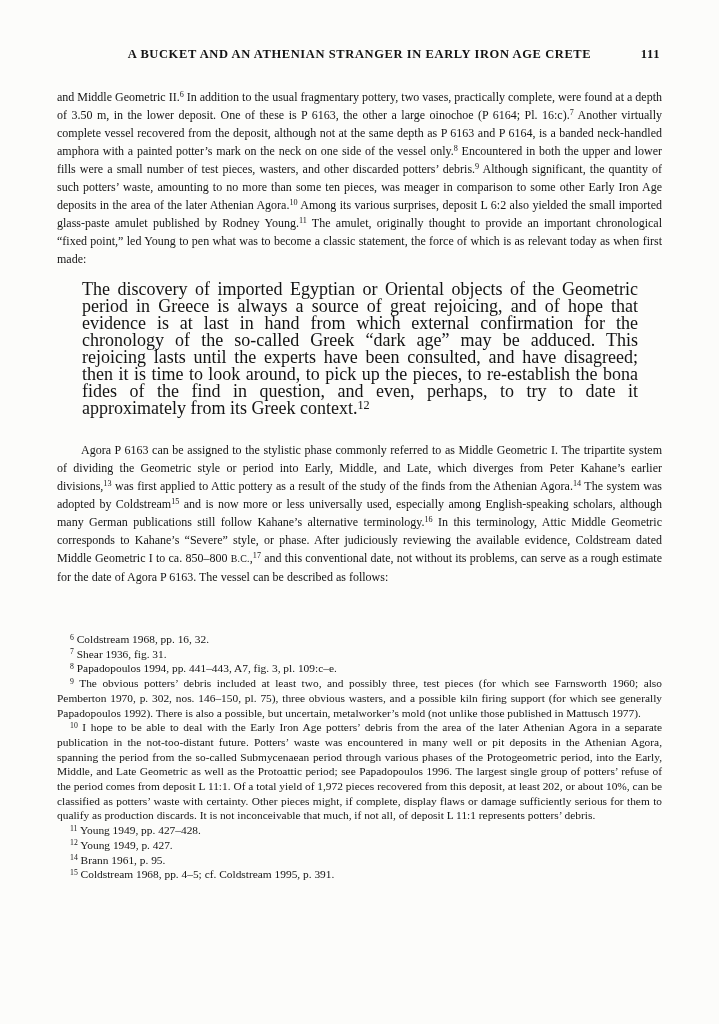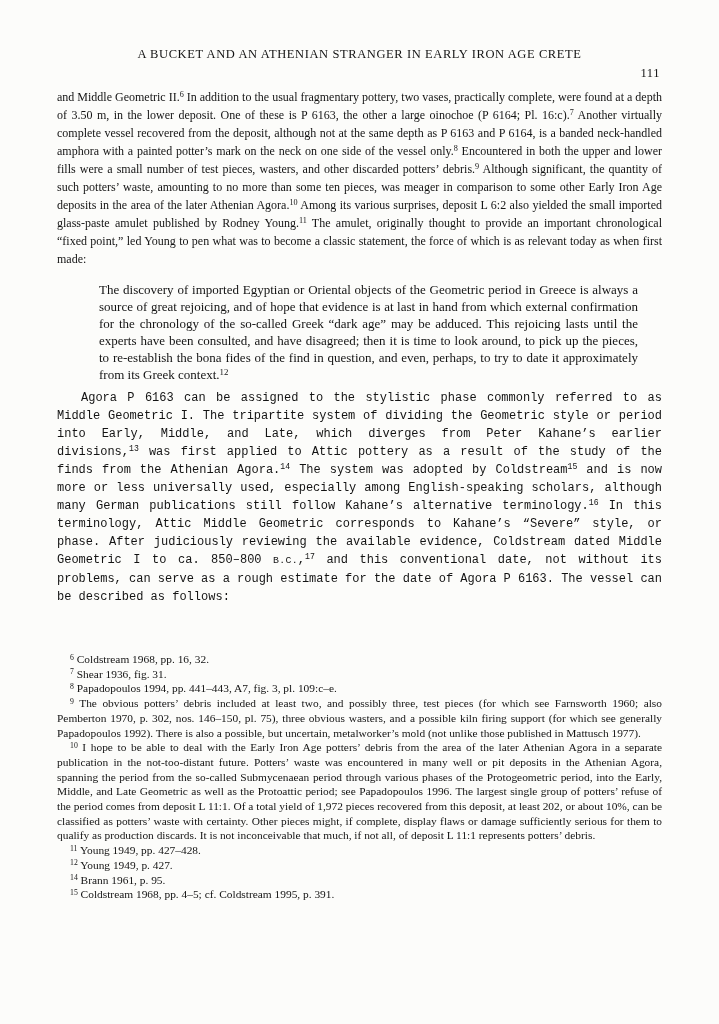--- a/index.html
+++ b/index.html
@@ -15,39 +15,39 @@
     position: relative;
     overflow: hidden;
   }
   .header {
     position: relative;
     text-align: center;
     font-size: 12.5px;
     letter-spacing: 0.6px;
     margin-bottom: 26px;
     white-space: nowrap;
+    font-weight: bold;
   }
   .page-number {
     position: absolute;
     right: 2px;
     top: 0;
-    margin-top: 19px;
   }
   .body-text p {
     font-size: 12px;
     line-height: 18px;
     text-align: justify;
     margin: 0;
   }
   p.noindent { text-indent: 0; }
-  p.indent { text-indent: 24px; margin-top: 6px; font-family: Liberation Mono, monospace; }
+  p.indent { text-indent: 24px; margin-top: 24px; }
   p.quote {
-    font-size: 13px;
+    font-size: 18px;
     line-height: 17px;
-    margin: 13px 24px 0 42px;
+    margin: 13px 24px 0 25px;
     text-align: justify;
   }
   sup {
     font-size: 0.68em;
     vertical-align: baseline;
     position: relative;
     top: -0.45em;
     line-height: 0;
   }
   .sc { font-size: 0.82em; letter-spacing: 0.3px; }

